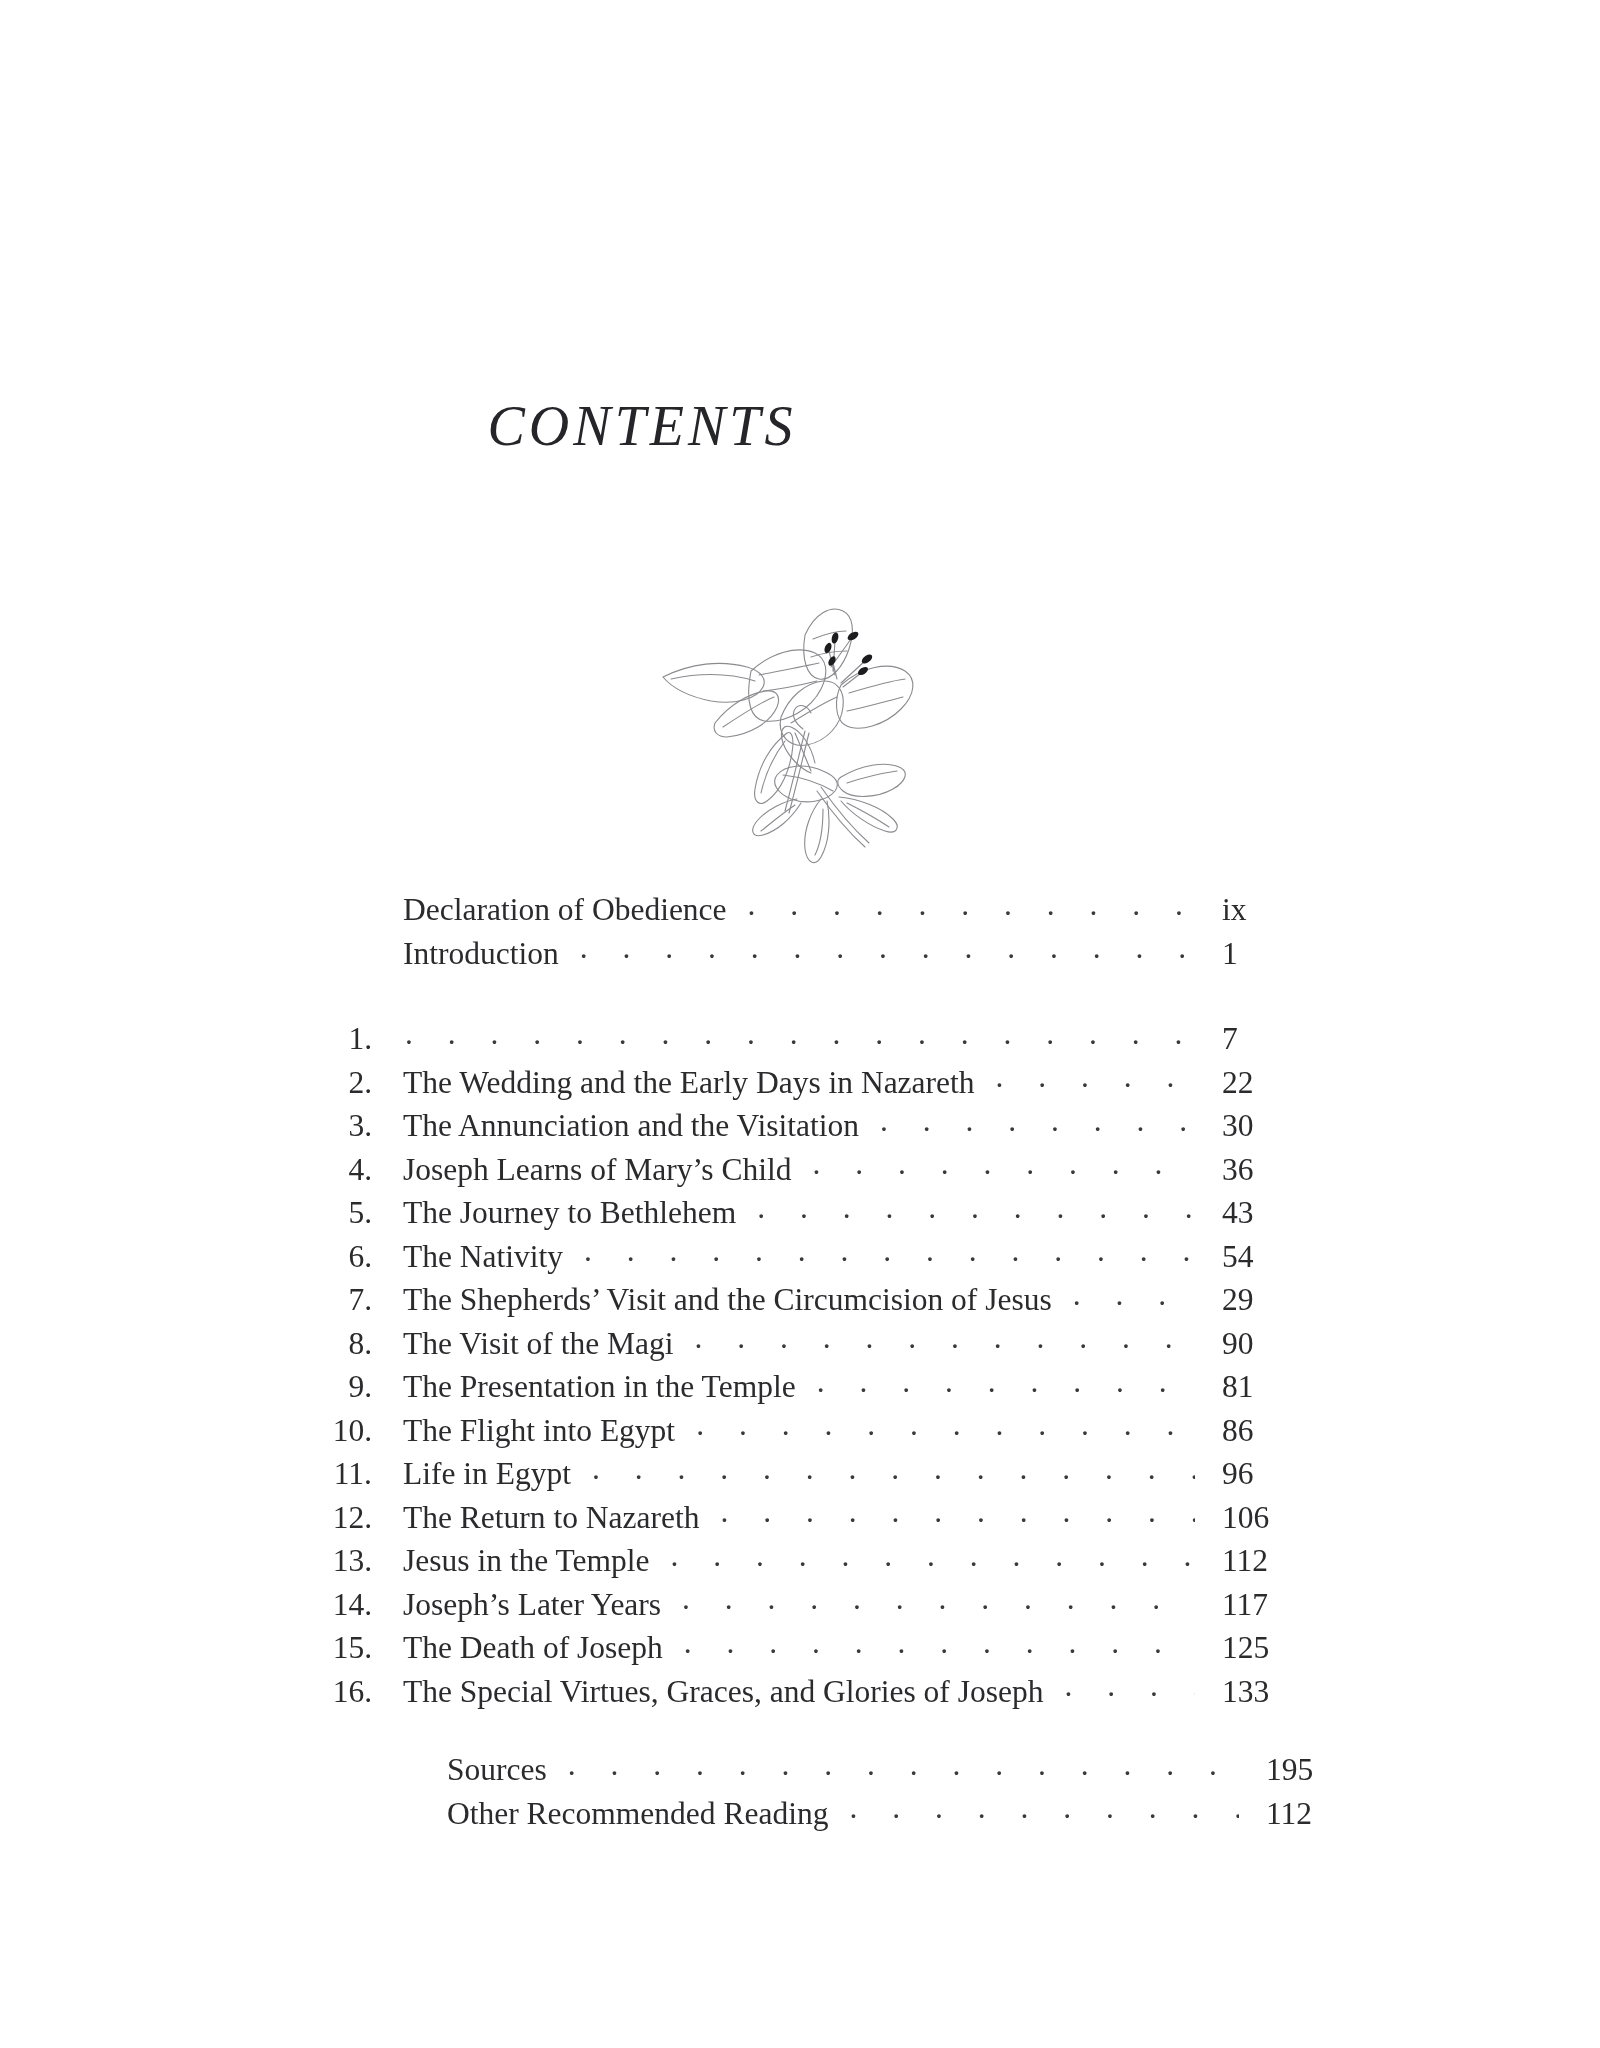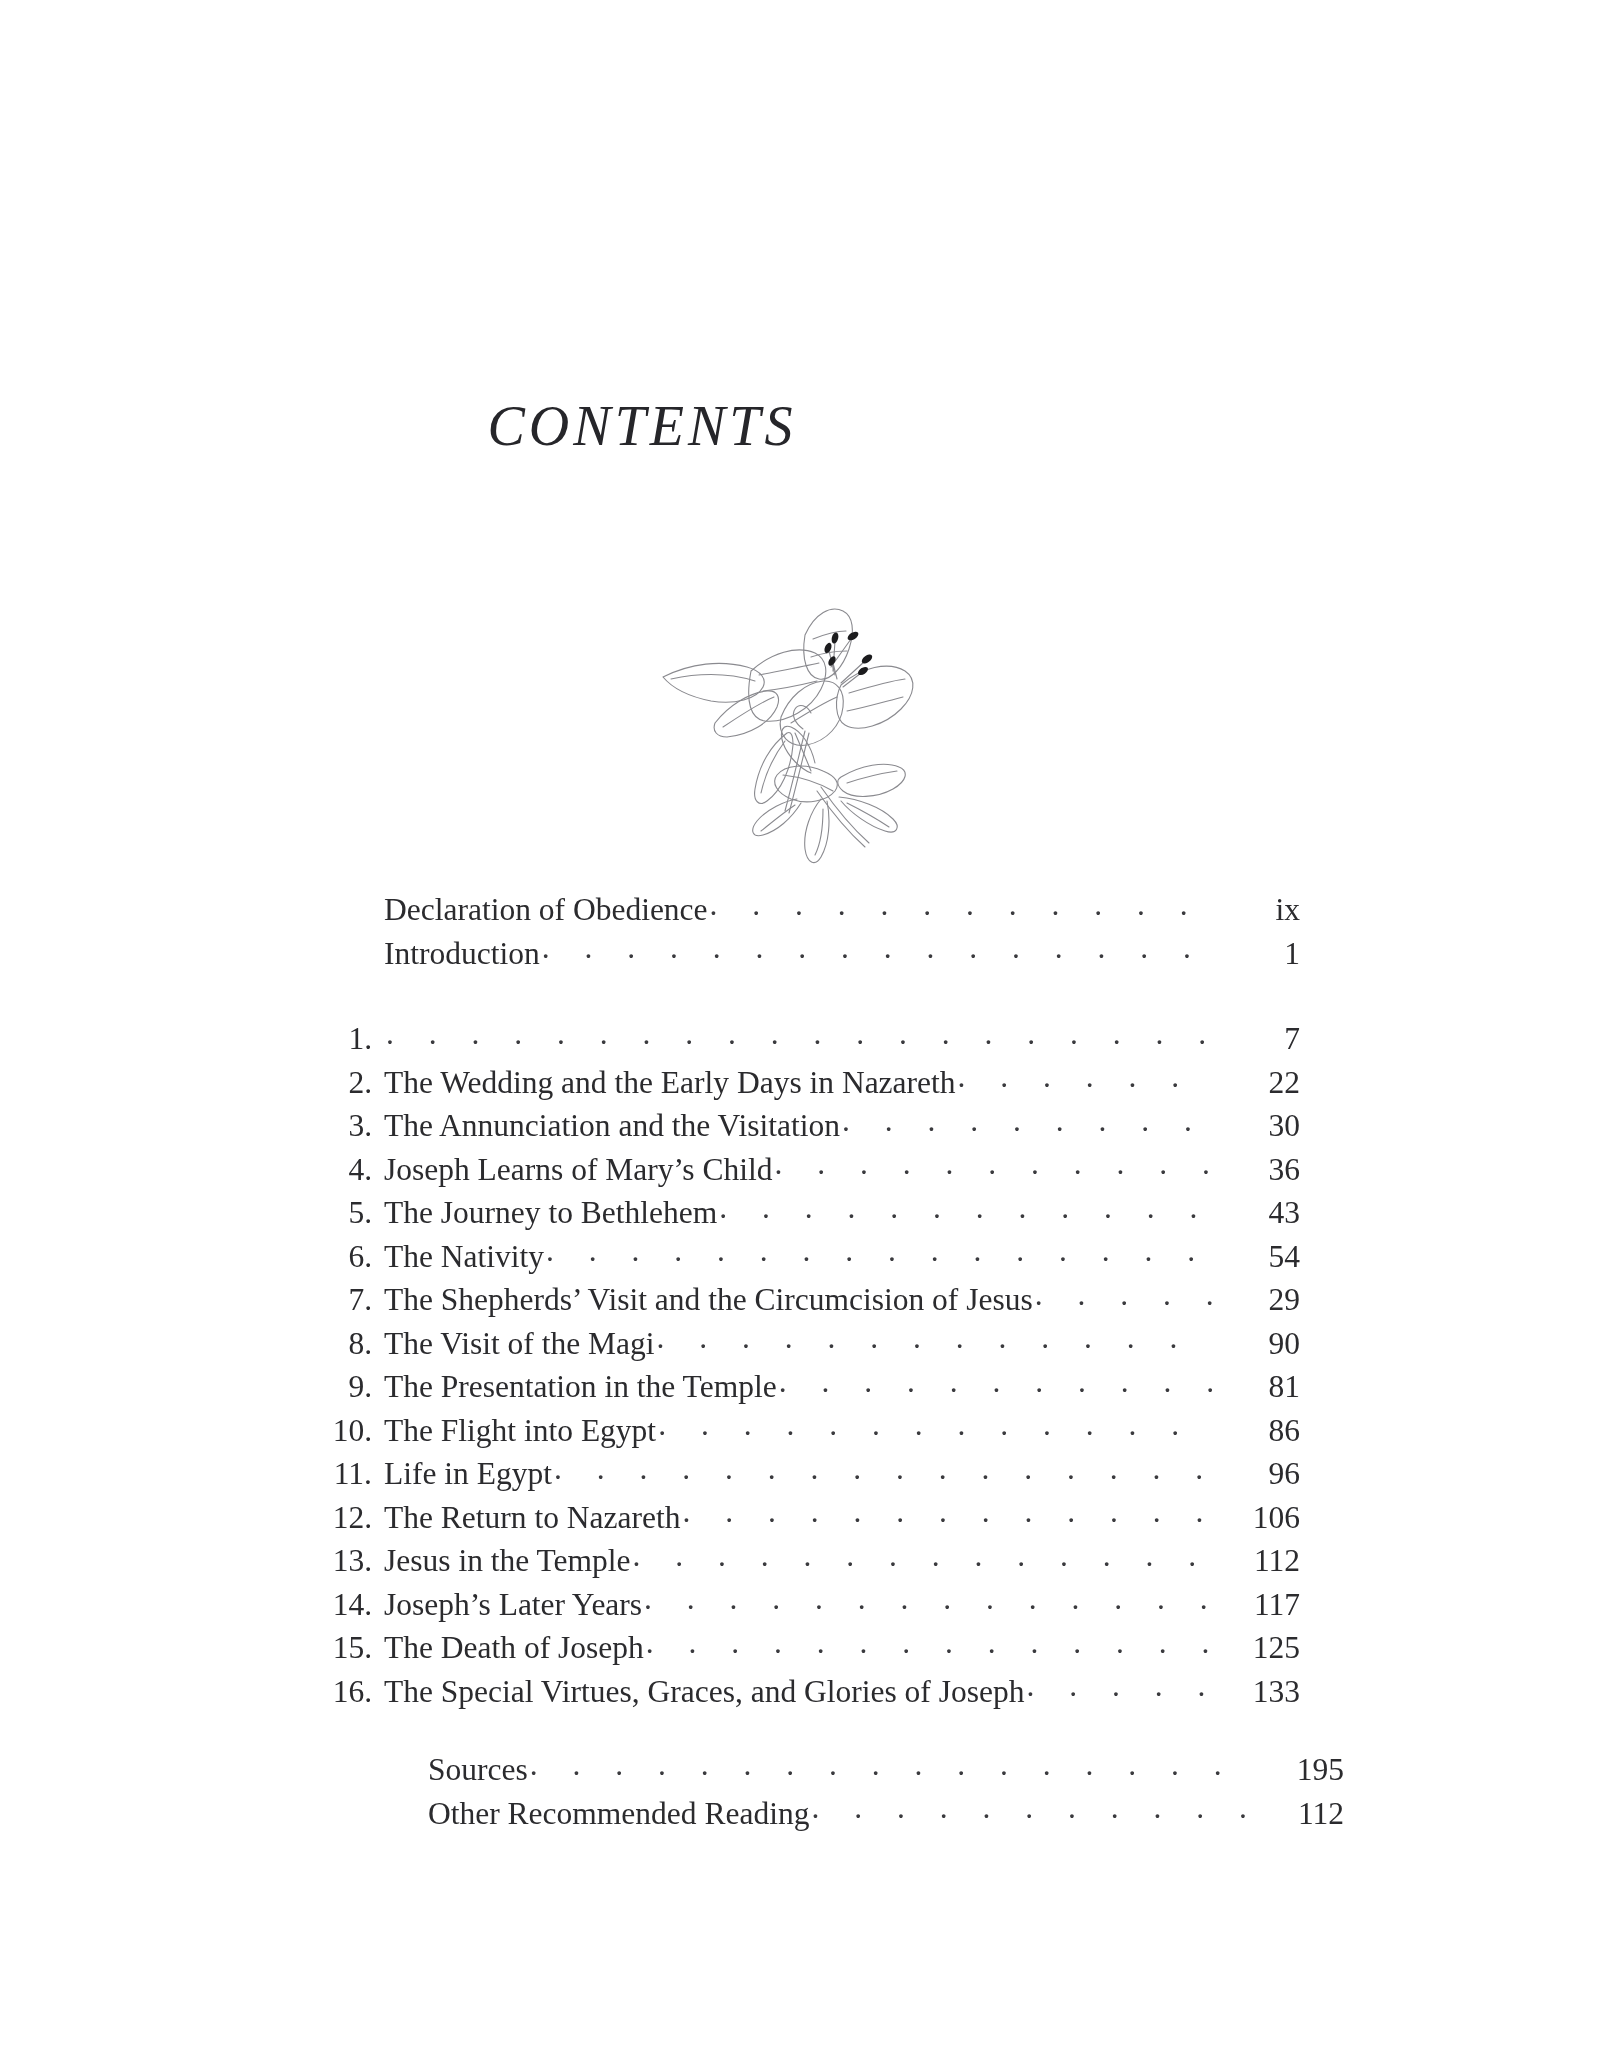--- a/index.html
+++ b/index.html
@@ -57,20 +57,21 @@
   #back-matter  { top: 1748px; padding-left: 44px; }
 
   .toc-row {
     display: flex;
     align-items: baseline;
     width: 1000px;
     margin: 0 auto;
     font-size: 31.5px;
     line-height: 43.5px;
     color: #2b2b2e;
+    gap: 19px;
   }
 
   .num {
     flex: 0 0 72px;
     text-align: right;
     padding-right: 12px;
     white-space: nowrap;
   }
 
   .label {
@@ -92,21 +93,20 @@
     bottom: 0;
     white-space: nowrap;
     letter-spacing: 13.5px;
     color: #3a3a3e;
     font-size: 31.5px;
     line-height: 1em;
   }
 
   .page-no {
     flex: 0 0 78px;
-    text-align: right;
     white-space: nowrap;
     padding-left: 6px;
   }
 
   
   .toc-row.matter .num { flex: 0 0 72px; }
   .toc-row.matter .label,
   .toc-row.matter .page-no { font-style: normal; }
 
   .italic { font-style: italic; }

